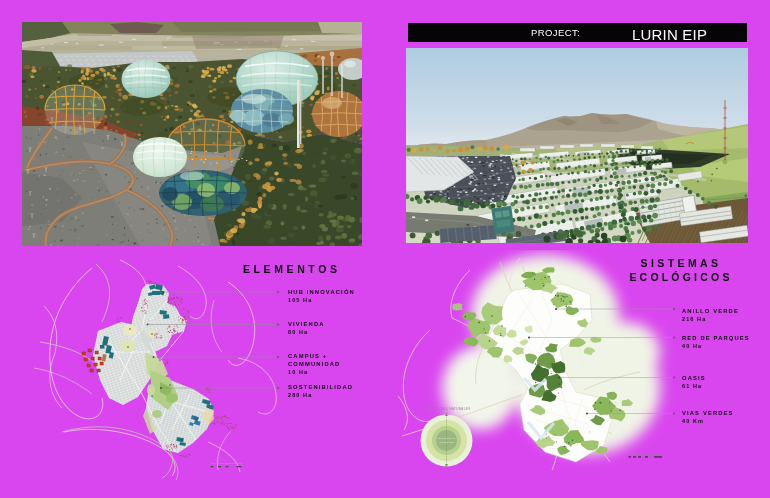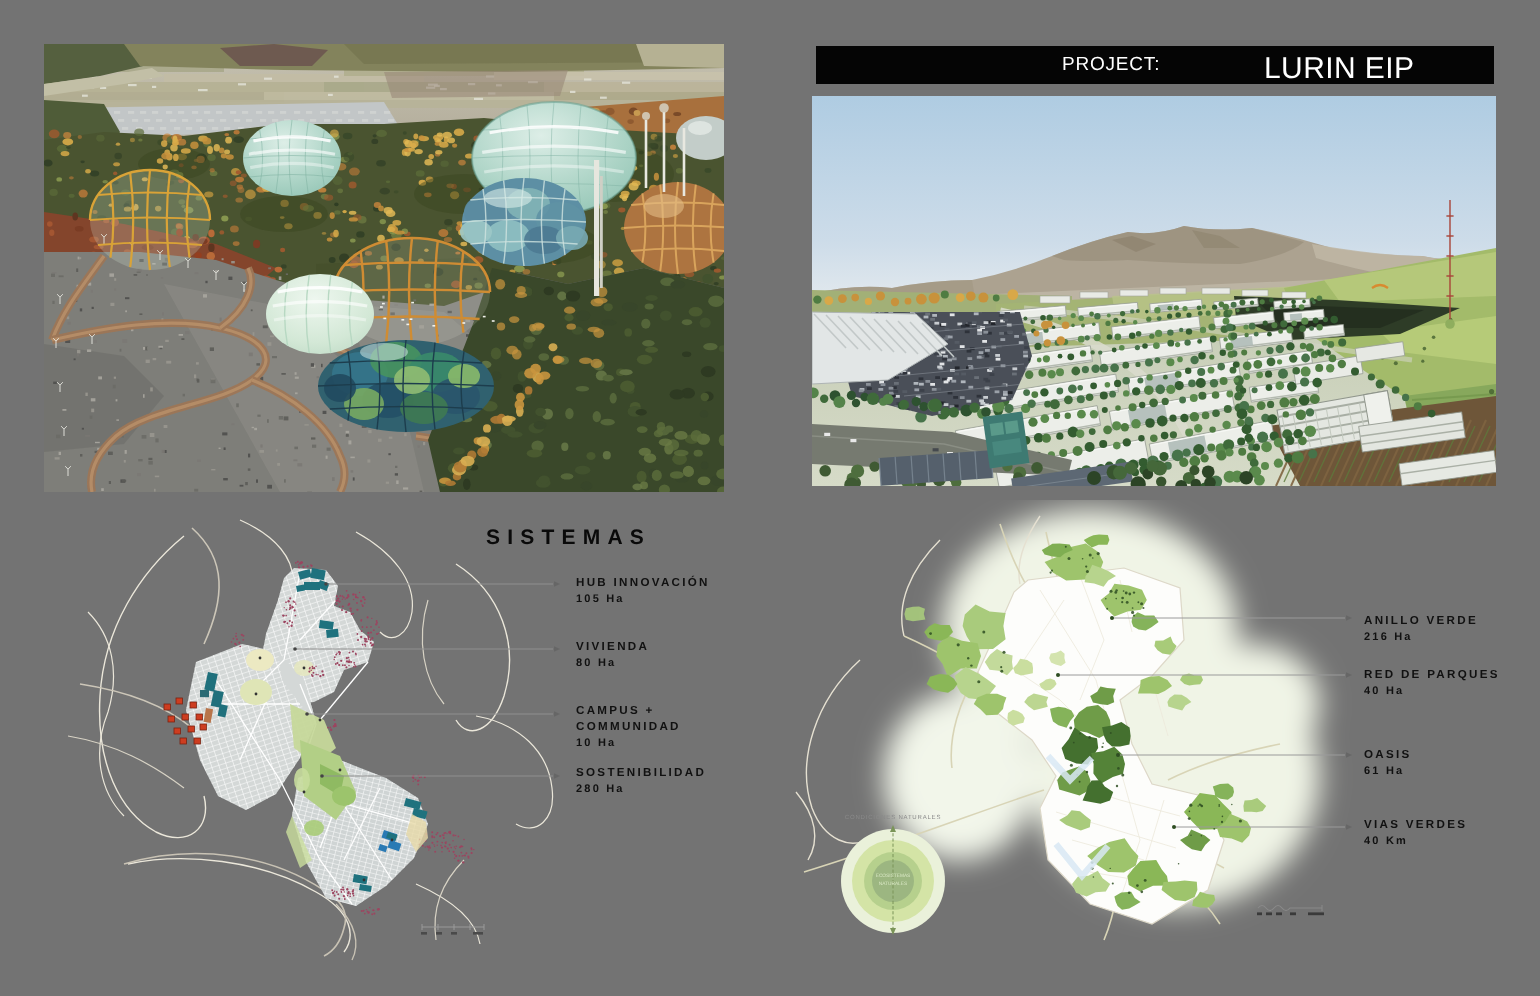--- a/index.html
+++ b/index.html
@@ -1,16 +1,16 @@
 <!DOCTYPE html>
 <html><head>
 <meta charset="utf-8">
 <style>
 html,body{margin:0;padding:0;background:#fff;font-family:"Liberation Sans",sans-serif;}
-#page{position:relative;width:770px;height:498px;background:#737373;overflow:hidden;}
+#page{position:relative;width:770px;height:498px;background:#d946ef;overflow:hidden;}
 .abs{position:absolute;}
 .legend{font-weight:bold;color:#111;font-size:5.8px;letter-spacing:1.15px;line-height:7.6px;white-space:nowrap;}
 .ha{font-weight:bold;color:#111;font-size:5.5px;letter-spacing:1.1px;white-space:nowrap;}
 </style>
 </head>
 <body>
 <div id="page">
 
 <svg class="abs" style="left:22px;top:22px" width="340" height="224" viewBox="0 0 340 224">
 <defs>
@@ -2910,21 +2910,21 @@
 <line x1="219" y1="462" x2="219" y2="465" stroke="#9a9a9a" stroke-width="0.5"></line>
 <line x1="227" y1="462" x2="227" y2="465" stroke="#9a9a9a" stroke-width="0.5"></line>
 <line x1="235" y1="462" x2="235" y2="465" stroke="#9a9a9a" stroke-width="0.5"></line>
 <line x1="242" y1="462" x2="242" y2="465" stroke="#9a9a9a" stroke-width="0.5"></line>
 <rect x="210.5" y="466" width="3" height="1.3" fill="#4a4a4a"></rect>
 <rect x="218" y="466" width="3" height="1.3" fill="#4a4a4a"></rect>
 <rect x="225.5" y="466" width="3" height="1.3" fill="#4a4a4a"></rect>
 <rect x="236.5" y="466" width="5" height="1.3" fill="#4a4a4a"></rect>
 </svg>
 
-<div class="abs" style="left:243px;top:263px;font-size:10.5px;font-weight:bold;letter-spacing:3.6px;color:#0a0a0a;">SISTEMAS</div>
+<div class="abs" style="left:243px;top:263px;font-size:10.5px;font-weight:bold;letter-spacing:3.6px;color:#0a0a0a;">ELEMENTOS</div>
 
 <div class="abs legend" style="left:288px;top:288.5px;">HUB INNOVACIÓN</div>
 <div class="abs ha" style="left:288px;top:296.5px;">105 Ha</div>
 
 <div class="abs legend" style="left:288px;top:321px;">VIVIENDA</div>
 <div class="abs ha" style="left:288px;top:329px;">80 Ha</div>
 
 <div class="abs legend" style="left:288px;top:353px;">CAMPUS +<br>COMMUNIDAD</div>
 <div class="abs ha" style="left:288px;top:369px;">10 Ha</div>
 
@@ -3130,20 +3130,21 @@
 
 <path d="M629,454 q2,-2.5 4,0 t4,0 t4,0 t4,0 L661,454" fill="none" stroke="#8a8a8a" stroke-width="0.6"></path>
 <line x1="661" y1="452.5" x2="661" y2="455.5" stroke="#8a8a8a" stroke-width="0.5"></line>
 <rect x="628.5" y="456.2" width="2.5" height="1.4" fill="#3a3a3a"></rect>
 <rect x="633" y="456.2" width="3" height="1.4" fill="#3a3a3a"></rect>
 <rect x="638" y="456.2" width="3" height="1.4" fill="#3a3a3a"></rect>
 <rect x="645" y="456.2" width="3" height="1.4" fill="#3a3a3a"></rect>
 <rect x="654" y="456.2" width="8" height="1.4" fill="#3a3a3a"></rect>
 </svg>
 
+<div class="abs" style="left:627px;top:257px;width:108px;text-align:center;font-size:10.5px;font-weight:bold;letter-spacing:3.4px;color:#0a0a0a;line-height:13.5px;">SISTEMAS<br><span style="letter-spacing:3.2px;">ECOLÓGICOS</span></div>
 
 <div class="abs legend" style="left:682px;top:307.5px;">ANILLO VERDE</div>
 <div class="abs ha" style="left:682px;top:315.5px;">216 Ha</div>
 
 <div class="abs legend" style="left:682px;top:334.5px;">RED DE PARQUES</div>
 <div class="abs ha" style="left:682px;top:342.5px;">40 Ha</div>
 
 <div class="abs legend" style="left:682px;top:374.5px;">OASIS</div>
 <div class="abs ha" style="left:682px;top:382.5px;">61 Ha</div>
 

